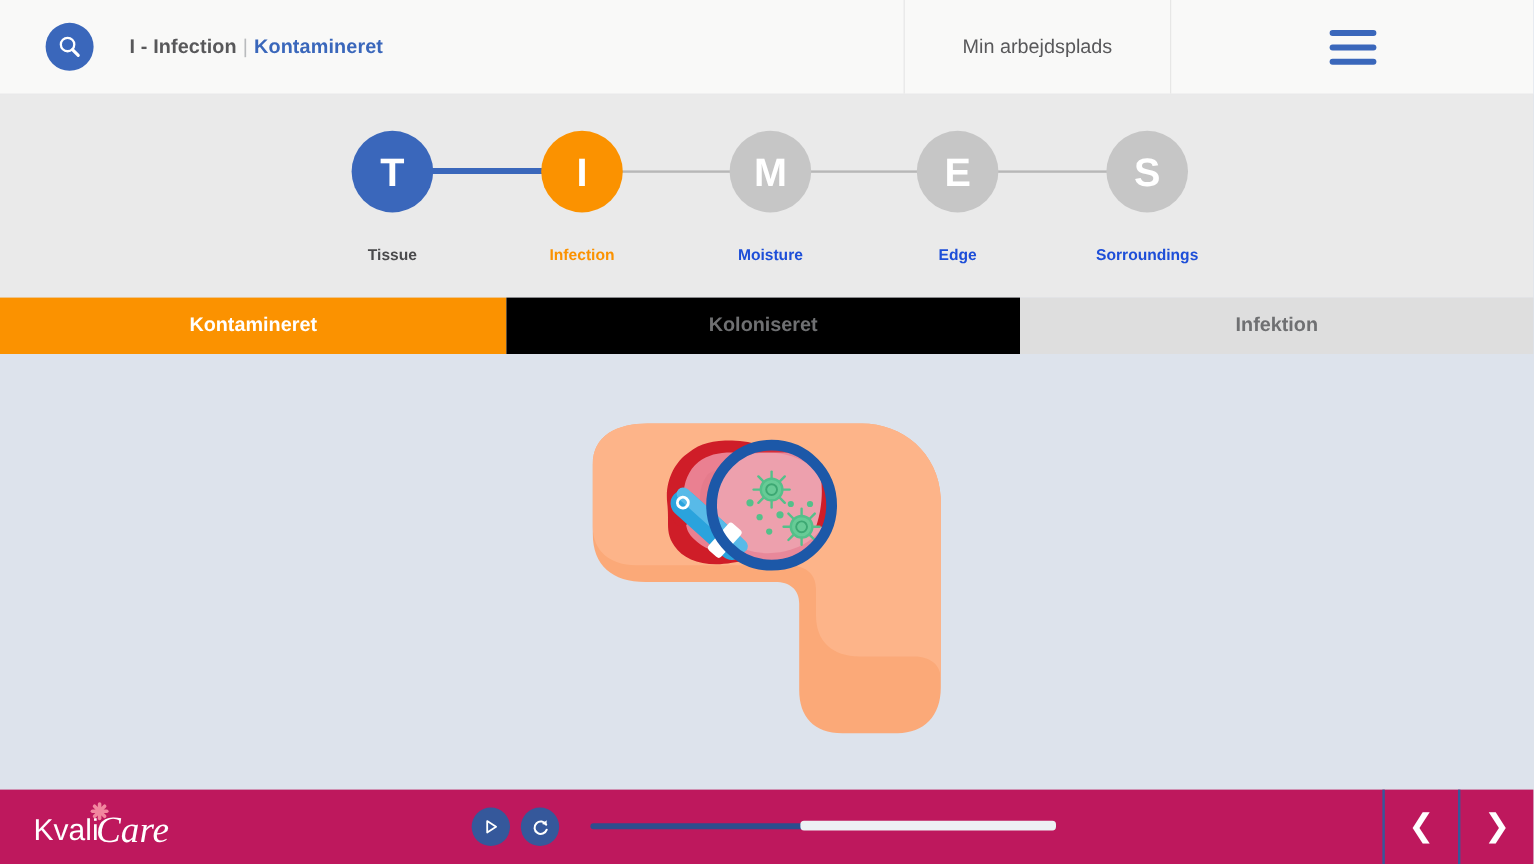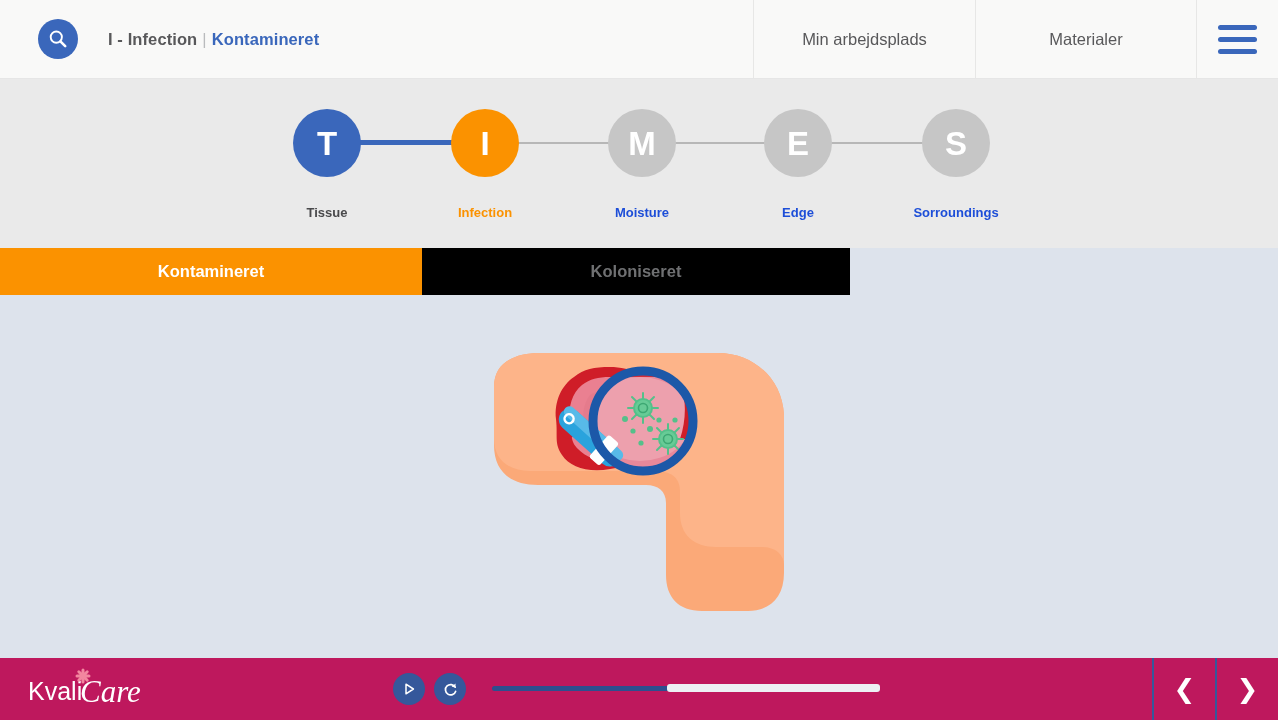--- a/index.html
+++ b/index.html
@@ -301,21 +301,20 @@
           <circle cx="9.3" cy="9.1" r="5.6" fill="none" stroke="#ffffff" stroke-width="1.9"></circle>
           <line x1="13.4" y1="13.3" x2="18.2" y2="18.1" stroke="#ffffff" stroke-width="2.6" stroke-linecap="round"></line>
         </svg>
       </div>
       <div class="breadcrumb">
         <span>I - Infection</span><span class="sep">|</span><span class="active-crumb">Kontamineret</span>
       </div>
     </div>
 
     <div class="nav-item nav-workplace">Min arbejdsplads</div>
-    <div class="nav-item nav-materials">Materialer</div>
 
     <div class="nav-burger">
       <div class="burger-bars">
         <i></i>
           <i></i>
           <i></i>
       </div>
     </div>
   </div>
 
@@ -355,20 +354,23 @@
     </div>
   </div>
 
   <div class="tabs">
     <div class="tab tab-0">
       <span>Kontamineret</span>
       <span class="tab-notch"></span>
     </div>
     <div class="tab tab-1">
       <span>Koloniseret</span>
+    </div>
+    <div class="tab tab-2">
+      <span>Infektion</span>
     </div>
   </div>
 
   <div class="stage">
     <div class="illustration">
       <svg width="330" height="310" viewBox="0 0 330 310" aria-hidden="true">
 
         <path d="M24,72 C24,48 44,38 70,38 L248,38 C282,38 312,62 314,100
                  L314,258 C314,282 300,296 278,296 L232,296
                  C208,296 196,282 196,260 L196,188

